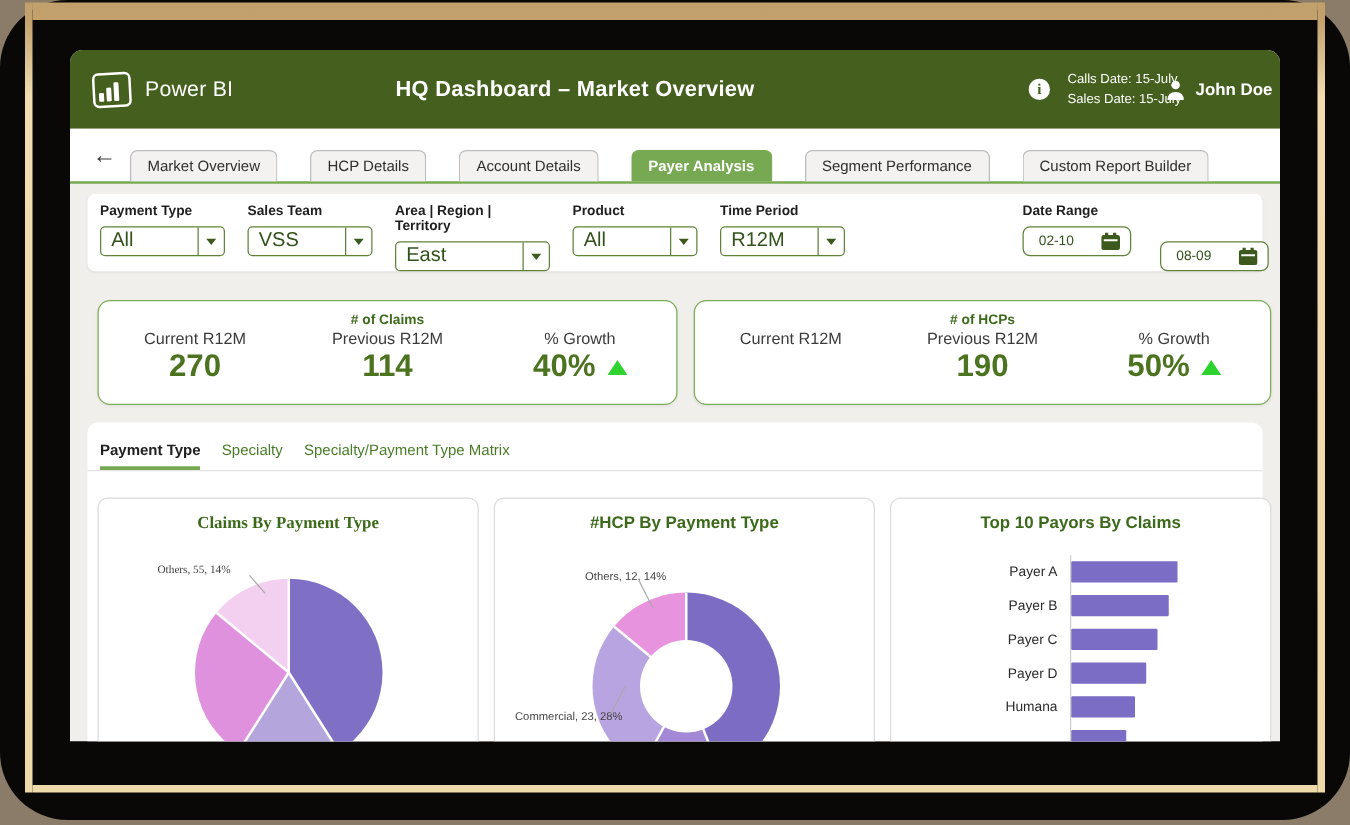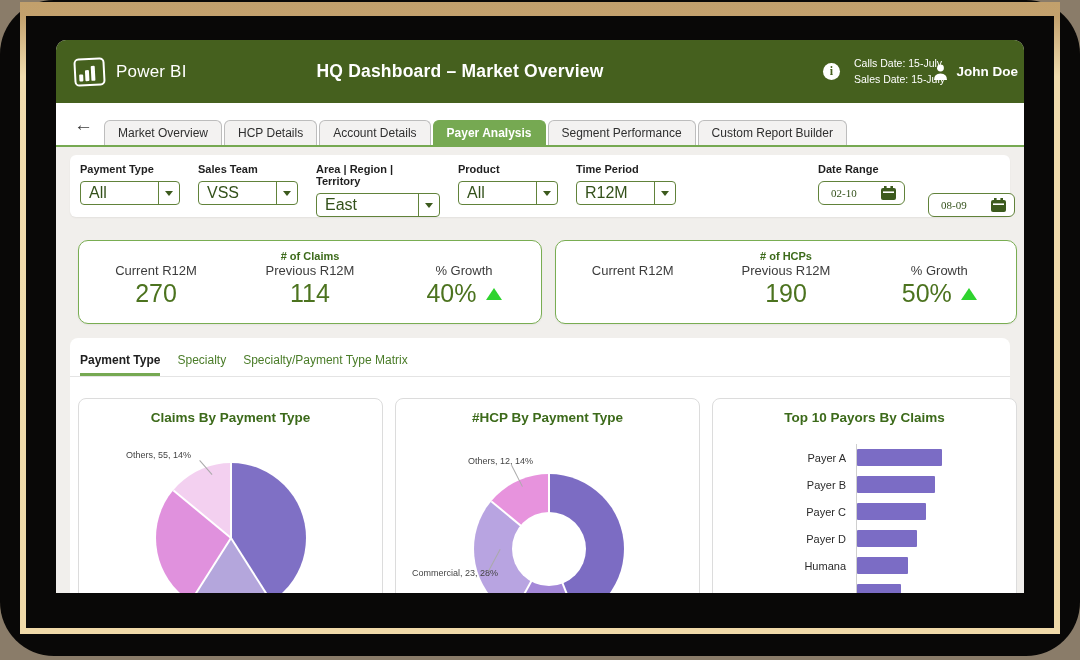--- a/index.html
+++ b/index.html
@@ -27,21 +27,21 @@
   .info-btn{position:absolute;left:767px;top:23px;width:17px;height:17px;border-radius:50%;background:#fff;
             color:#45601e;font-size:12px;font-weight:bold;display:flex;align-items:center;justify-content:center;
             font-family:"Liberation Serif",serif;cursor:pointer;}
   .hdr-dates{position:absolute;left:798px;top:15px;color:#fff;font-size:10.5px;line-height:16px;}
   .user-chip{position:absolute;right:6px;top:0;height:63px;display:flex;align-items:center;gap:8px;color:#fff;}
   .user-chip .name{font-size:13.5px;font-weight:bold;}
   
   .tabbar{position:absolute;left:0;top:63px;width:100%;height:44px;background:#fff;}
   .tabline{position:absolute;left:0;bottom:0;width:100%;height:2px;background:#76a952;}
   .back-btn{position:absolute;left:18px;top:11px;font-size:19px;color:#3a3a3a;cursor:pointer;line-height:22px;}
-  .tabs{position:absolute;left:48px;bottom:2px;display:flex;gap:2px;align-items:flex-end;}
+  .tabs{position:absolute;left:48px;bottom:2px;display:flex;gap:26px;align-items:flex-end;}
   .tab{background:#f3f2f1;border:1px solid #bdbdbd;border-bottom:none;border-radius:6px 6px 0 0;
        padding:5px 13px 5px 13px;font-size:12px;color:#2f2f2f;white-space:nowrap;cursor:pointer;}
   .tab.active{background:#76a952;border-color:#76a952;color:#fff;font-weight:bold;}
   
   .filtercard{position:absolute;left:14px;top:115px;width:940px;height:62px;background:#fff;border-radius:6px;
               box-shadow:0 1px 2px rgba(0,0,0,.06);}
   .fgroup{position:absolute;top:8px;}
   .flabel{font-size:11px;font-weight:bold;color:#1f1f1f;margin-bottom:6px;}
   .dd{height:22px;border:1px solid #61823a;border-radius:4px;background:#fff;display:flex;align-items:center;cursor:pointer;}
   .dd-value{flex:1;padding-left:8px;font-size:16px;color:#33511a;}
@@ -49,21 +49,21 @@
   .tri-down{width:0;height:0;border-left:4px solid transparent;border-right:4px solid transparent;border-top:5px solid #3c5a1d;}
   .datebox{height:22px;border:1px solid #61823a;border-radius:6px;background:#fff;display:flex;align-items:center;
            justify-content:space-between;padding:0 8px 0 12px;font-size:11px;color:#33511a;cursor:pointer;}
   
   .kpicard{position:absolute;top:200px;height:82px;background:#fff;border:1.5px solid #79ad52;border-radius:10px;
            box-shadow:0 1px 2px rgba(0,0,0,.05);}
   .kpi-title{text-align:center;font-size:11px;font-weight:bold;color:#3c6a1a;margin-top:9px;}
   .kpi-metrics{display:flex;margin-top:1px;}
   .metric{flex:1;text-align:center;}
   .mlabel{font-size:13px;color:#3c3c3c;}
-  .mvalue{font-size:25px;font-weight:normal;color:#4c731f;margin-top:1px;display:flex;align-items:center;justify-content:center;}
+  .mvalue{font-size:25px;font-weight:bold;color:#4c731f;margin-top:1px;display:flex;align-items:center;justify-content:center;}
   .tri-up{width:0;height:0;border-left:8px solid transparent;border-right:8px solid transparent;
           border-bottom:12px solid #2fd32f;display:inline-block;margin-left:9px;}
   
   .chartspanel{position:absolute;left:14px;top:298px;width:940px;height:300px;background:#fff;border-radius:8px 8px 0 0;}
   .subtabs{display:flex;gap:17px;padding:15px 0 0 10px;border-bottom:1px solid #e4e4e4;}
   .subtab{font-size:12px;color:#4a7c28;padding-bottom:9px;cursor:pointer;white-space:nowrap;}
   .subtab.active{color:#202020;font-weight:bold;box-shadow:inset 0 -3px 0 #76a952;}
   .chartcard{position:absolute;top:60px;width:303px;height:250px;background:#fff;border:1px solid #dcdcdc;border-radius:8px;}
   .ctitle{text-align:center;font-size:13.5px;font-weight:bold;color:#3c6a1a;margin-top:11px;}
   .pie{position:absolute;width:150px;height:150px;border-radius:50%;overflow:hidden;}
@@ -167,21 +167,21 @@
         <div class="flabel">Time Period</div>
         <div class="dd">
           <span class="dd-value">R12M</span>
           <span class="dd-arrow">
               <span class="tri-down"></span>
             </span>
         </div>
       </div>
       <div class="fgroup" style="left:748px;width:197px;">
         <div class="flabel">Date Range</div>
-        <div style="display:flex;gap:23px;font-family:Liberation Serif, serif;">
+        <div style="display:flex;gap:23px;">
           <div class="datebox" style="width:71px;">
             <span>02-10</span>
             <svg width="15" height="14" viewBox="0 0 15 14">
               <rect x="3" y="0" width="2.6" height="4" fill="#3c5a1d"></rect>
                 <rect x="9.4" y="0" width="2.6" height="4" fill="#3c5a1d"></rect>
               <rect x="0" y="2" width="15" height="12" rx="2" fill="#3c5a1d"></rect>
                 <rect x="2" y="5.4" width="11" height="1.6" fill="#fff"></rect>
             </svg>
           </div>
           <div class="datebox" style="width:71px;margin-top:12px;">
@@ -237,21 +237,21 @@
       </div>
     </div>
 
     <div class="chartspanel">
       <div class="subtabs">
         <div class="subtab active">Payment Type</div>
         <div class="subtab">Specialty</div>
         <div class="subtab">Specialty/Payment Type Matrix</div>
       </div>
 
-      <div class="chartcard" style="left:8px;">
+      <div class="chartcard" style="left:8px;font-family:Liberation Serif, serif;">
         <div class="ctitle">Claims By Payment Type</div>
         <div class="pie" style="left: 77px; top: 64px; background: conic-gradient(rgb(127, 112, 197) 0%, rgb(127, 112, 197) 41%, rgb(180, 166, 220) 41%, rgb(180, 166, 220) 59%, rgb(224, 145, 221) 59%, rgb(224, 145, 221) 86%, rgb(243, 208, 240) 86%, rgb(243, 208, 240) 100%);">
             <div class="slice-sep" style="transform: rotate(0deg);"></div>
             <div class="slice-sep" style="transform: rotate(147.6deg);"></div>
             <div class="slice-sep" style="transform: rotate(212.4deg);"></div>
             <div class="slice-sep" style="transform: rotate(309.6deg);"></div>
           </div>
         <div class="callout" style="left:47px;top:51px;">Others, 55, 14%</div>
         <div class="leader" style="left:121px;top:61px;width:19px;transform:rotate(49deg);"></div>
       </div>

